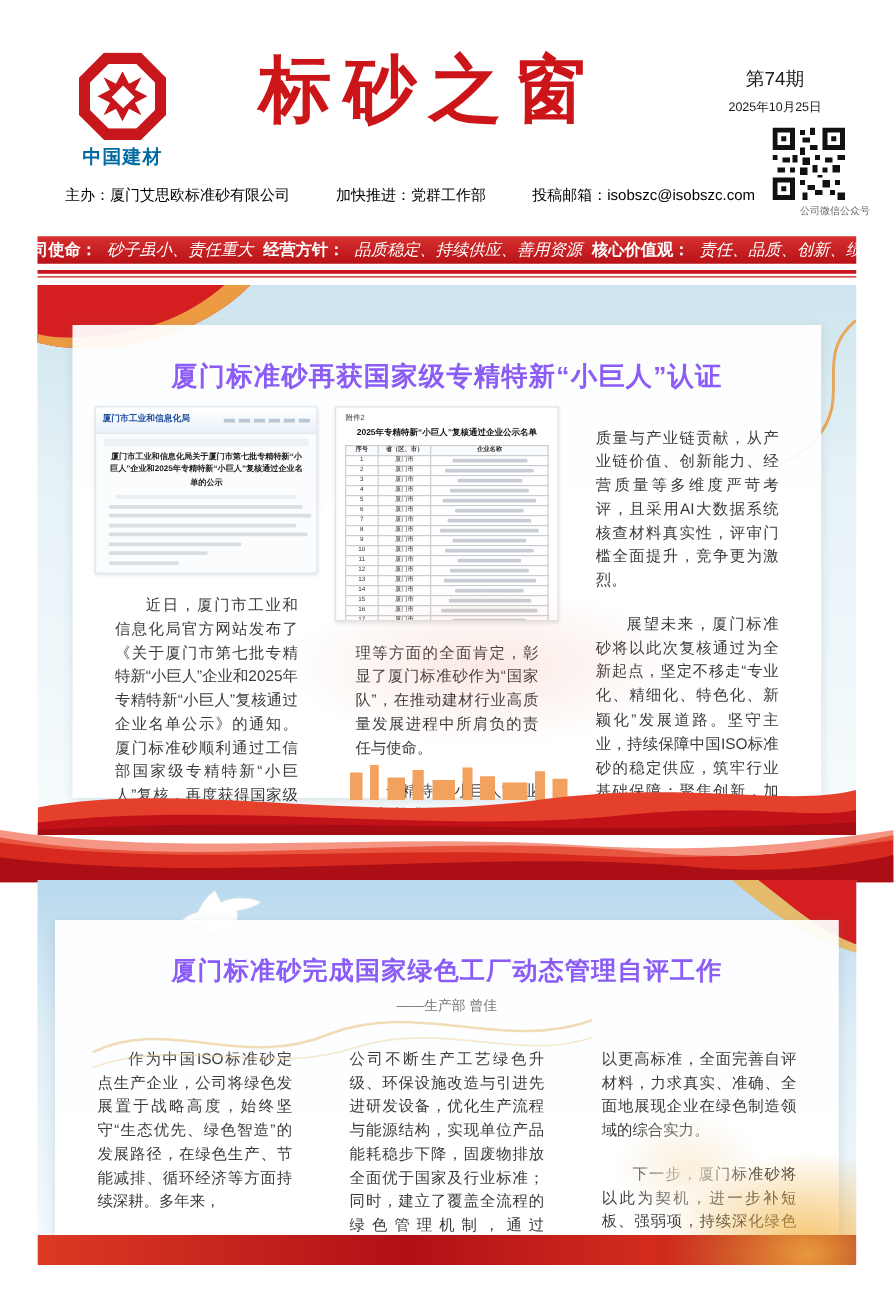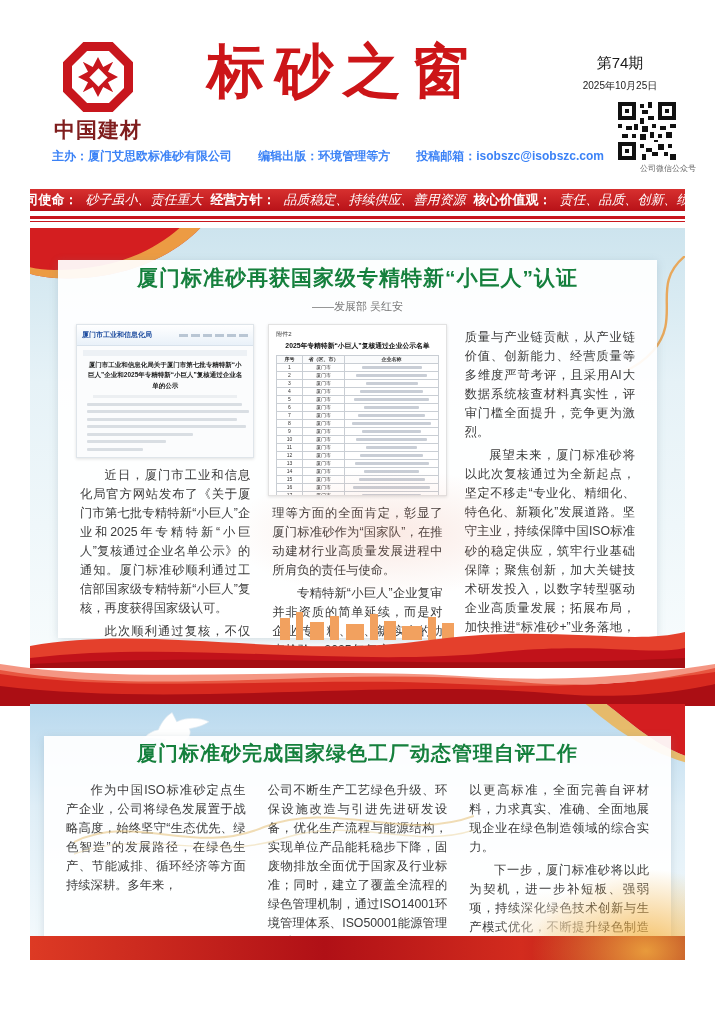--- a/index.html
+++ b/index.html
@@ -11,68 +11,68 @@
   .logo-oct{width:70px;height:70px;margin:0 auto;background:#c8161d;
     clip-path:polygon(29% 0,71% 0,100% 29%,100% 71%,71% 100%,29% 100%,0 71%,0 29%);
     display:flex;align-items:center;justify-content:center;}
   .logo-oct-in{width:52px;height:52px;background:#ffffff;
     clip-path:polygon(29% 0,71% 0,100% 29%,100% 71%,71% 100%,29% 100%,0 71%,0 29%);
     display:flex;align-items:center;justify-content:center;}
   .logo-star{width:40px;height:40px;background:#c8161d;
     clip-path:polygon(50% 0,63% 25%,88% 12%,75% 37%,100% 50%,75% 63%,88% 88%,63% 75%,50% 100%,37% 75%,12% 88%,25% 63%,0 50%,25% 37%,12% 12%,37% 25%);
     display:flex;align-items:center;justify-content:center;}
   .logo-core{width:13px;height:13px;background:#fff;transform:rotate(45deg);}
-  .logo-text{margin-top:4px;font-size:21px;font-weight:bold;color:#7f1d1d;letter-spacing:1px;}
+  .logo-text{margin-top:4px;font-size:15px;font-weight:bold;color:#0369a1;letter-spacing:1px;}
 
   .mast-title{position:absolute;left:158px;top:40px;width:370px;text-align:center;
     font-family:"DejaVu Serif","Liberation Serif",serif;font-weight:bold;
     font-size:58px;line-height:1.1;color:#cc1518;letter-spacing:10px;white-space:nowrap;}
 
   .issue-box{position:absolute;left:552px;top:54px;width:136px;text-align:center;color:#1a1a1a;}
   .issue-no{font-size:15px;margin-bottom:6px;}
   .issue-date{font-size:10px;}
   .qr{position:absolute;left:618px;top:102px;width:58px;height:58px;}
   .qr-label{position:absolute;left:624px;top:163px;width:88px;text-align:center;font-size:8px;color:#666;}
 
   
   .info-row{position:absolute;left:52px;width:552px;display:flex;justify-content:space-between;
-    font-size:12px;color:#3b82f6;font-weight:700;white-space:nowrap;}
+    font-size:12px;color:#000000;font-weight:400;white-space:nowrap;}
   .info-row1{top:148px;}
   .info-row2{top:170px;}
 
   
   .banner{position:absolute;left:30px;top:189px;width:655px;height:22px;
     background:linear-gradient(180deg,#d7302f 0%,#b81218 100%);
     display:flex;align-items:center;justify-content:center;gap:8px;
     color:#ffffff;font-size:13px;white-space:nowrap;
     font-family:"DejaVu Serif","Liberation Serif",serif;}
   .banner .lab{font-weight:bold;font-style:normal;text-align:right;}
   .banner .val{font-style:italic;}
   .sep1{position:absolute;left:30px;width:655px;top:216px;height:3px;background:#c8161d;}
   .sep2{position:absolute;left:30px;width:655px;top:221px;height:1px;background:#c8161d;}
 
   
   .card{position:absolute;left:30px;width:655px;overflow:hidden;}
   .card1{top:228px;height:440px;background:linear-gradient(180deg,#cde4ee 0%,#e6f2f7 35%,#f8fcfd 100%);}
-  .card2{top:704px;height:256px;background:linear-gradient(180deg,#b9d9ee 0%,#dfeef7 40%,#f6fbfd 100%);}
+  .card2{top:704px;height:308px;background:linear-gradient(180deg,#b9d9ee 0%,#dfeef7 40%,#f6fbfd 100%);}
 
   .ribbon-tl{position:absolute;left:-6px;top:-4px;width:280px;height:70px;}
   .swoosh-tr{position:absolute;right:-4px;top:28px;width:70px;height:130px;}
 
   .panel{position:relative;background:rgba(255,255,255,0.93);box-shadow:0 2px 8px rgba(110,140,155,0.25);}
   .panel1{margin:32px 28px 0;height:378px;padding:0 0;}
   .panel2{margin:32px 14px 0;height:254px;}
 
-  .art-title{text-align:center;font-size:21px;font-weight:bold;color:#15803d;letter-spacing:1px;padding-top:4px;}
+  .art-title{text-align:center;font-size:21px;font-weight:bold;color:#8b5cf6;letter-spacing:1px;padding-top:27px;}
   .art-title2{font-size:20px;}
   .art-byline{text-align:center;font-size:11px;color:#777;margin-top:7px;}
 
   .cols{display:flex;gap:14px;margin:10px 18px 0;}
   .col{flex:1;min-width:0;font-size:12.3px;line-height:1.55;text-align:justify;color:#3b3b3b;}
-  .para{margin:4px;text-indent:2em;}
+  .para{margin:16px;text-indent:2em;}
   .para.cont{text-indent:0;}
   .em-red{color:#a8523f;}
 
   
   .imgA{height:132px;background:#fbfcfd;border:1px solid #dfe5ea;box-shadow:0 1px 3px rgba(0,0,0,.12);margin-bottom:8px;overflow:hidden;}
   .ia-top{height:20px;display:flex;align-items:center;padding:0 5px;background:linear-gradient(180deg,#ffffff,#e9f1f9);border-bottom:1px solid #d8e2ec;}
   .ia-logo{font-size:7px;font-weight:bold;color:#1d4c9f;white-space:nowrap;}
   .ia-nav{margin-left:auto;display:flex;gap:3px;}
   .ia-nav span{width:9px;height:3px;background:#b9c6d4;display:inline-block;}
   .ia-crumb{height:6px;margin:4px 6px;background:#edf1f5;}
@@ -168,21 +168,21 @@
         <rect x="25" y="21" width="2" height="2"></rect>
       <rect x="23" y="25" width="2" height="2"></rect>
         <rect x="26" y="26" width="3" height="3"></rect>
         <rect x="18" y="19" width="2" height="1"></rect>
     </g>
   </svg>
   <div class="qr-label">公司微信公众号</div>
 
   <div class="info-row info-row1">
     <span>主办：厦门艾思欧标准砂有限公司</span>
-    <span>编辑出版：环境管理等方</span>
+    <span>加快推进：党群工作部</span>
     <span>投稿邮箱：isobszc@isobszc.com</span>
   </div>
 
   <div class="banner">
     <span class="lab">公司使命：</span>
       <span class="val">砂子虽小、责任重大</span>
     <span class="lab">经营方针：</span>
       <span class="val">品质稳定、持续供应、善用资源</span>
     <span class="lab">核心价值观：</span>
       <span class="val">责任、品质、创新、绩效</span>
@@ -195,21 +195,20 @@
       <path d="M-5,0 L180,0 C150,34 95,58 30,54 C15,53 5,50 -5,46 Z" fill="#d41e20"></path>
       <path d="M-5,46 C5,50 15,53 30,54 C95,58 150,34 180,0 L160,0 C130,28 90,46 30,46 C18,46 6,44 -5,40 Z" fill="#f0b24a" opacity="0.85"></path>
     </svg>
     <svg class="swoosh-tr" viewBox="0 0 70 130">
       <path d="M66,0 C30,30 64,60 34,95 C24,106 14,112 4,116" stroke="#e8a85c" stroke-width="2.4" fill="none"></path>
     </svg>
 
     <div class="panel panel1">
       <div class="watermark1"></div>
       <div class="art-title">厦门标准砂再获国家级专精特新“小巨人”认证</div>
-      <div class="art-byline">——发展部 吴红安</div>
       <div class="cols">
 
         <div class="col">
           <div class="imgA">
             <div class="ia-top">
               <span class="ia-logo">厦门市工业和信息化局</span>
               <span class="ia-nav">
                   <span></span>
                   <span></span>
                   <span></span>
@@ -414,20 +413,21 @@
       <path d="M150,0 L60,0 C90,22 110,44 150,58 Z" fill="#d41e20"></path>
       <path d="M60,0 L40,0 C70,26 100,50 150,64 L150,58 C110,44 90,22 60,0 Z" fill="#f0b24a" opacity="0.8"></path>
     </svg>
 
     <div class="panel panel2">
       <svg class="gold-wave" viewBox="0 0 400 60">
         <path d="M0,40 C60,10 120,55 190,25 C260,-2 330,40 400,14" stroke="#e6c27a" stroke-width="2" fill="none"></path>
         <path d="M0,52 C70,26 140,60 210,36 C280,14 340,48 400,28" stroke="#eed9a8" stroke-width="1.4" fill="none"></path>
       </svg>
       <div class="art-title art-title2">厦门标准砂完成国家绿色工厂动态管理自评工作</div>
+      <div class="art-byline">——生产部 曾佳</div>
       <div class="cols">
         <div class="col">
           <p class="para">作为中国ISO标准砂定点生产企业，公司将绿色发展置于战略高度，始终坚守“生态优先、绿色智造”的发展路径，在绿色生产、节能减排、循环经济等方面持续深耕。多年来，</p>
         </div>
         <div class="col">
           <p class="para cont">公司不断生产工艺绿色升级、环保设施改造与引进先进研发设备，优化生产流程与能源结构，实现单位产品能耗稳步下降，固废物排放全面优于国家及行业标准；同时，建立了覆盖全流程的绿色管理机制，通过ISO14001环境管理体系、ISO50001能源管理体系认证，形成了“研发绿色化、生产清洁化、管理精细化”的良性发展格局。</p>
           <p class="para">公司严格对照国家级绿色工厂评价标准，系统梳理绿色生产、能源利用、环境管理等方</p>
         </div>
         <div class="col">
           <p class="para cont">以更高标准，全面完善自评材料，力求真实、准确、全面地展现企业在绿色制造领域的综合实力。</p>

